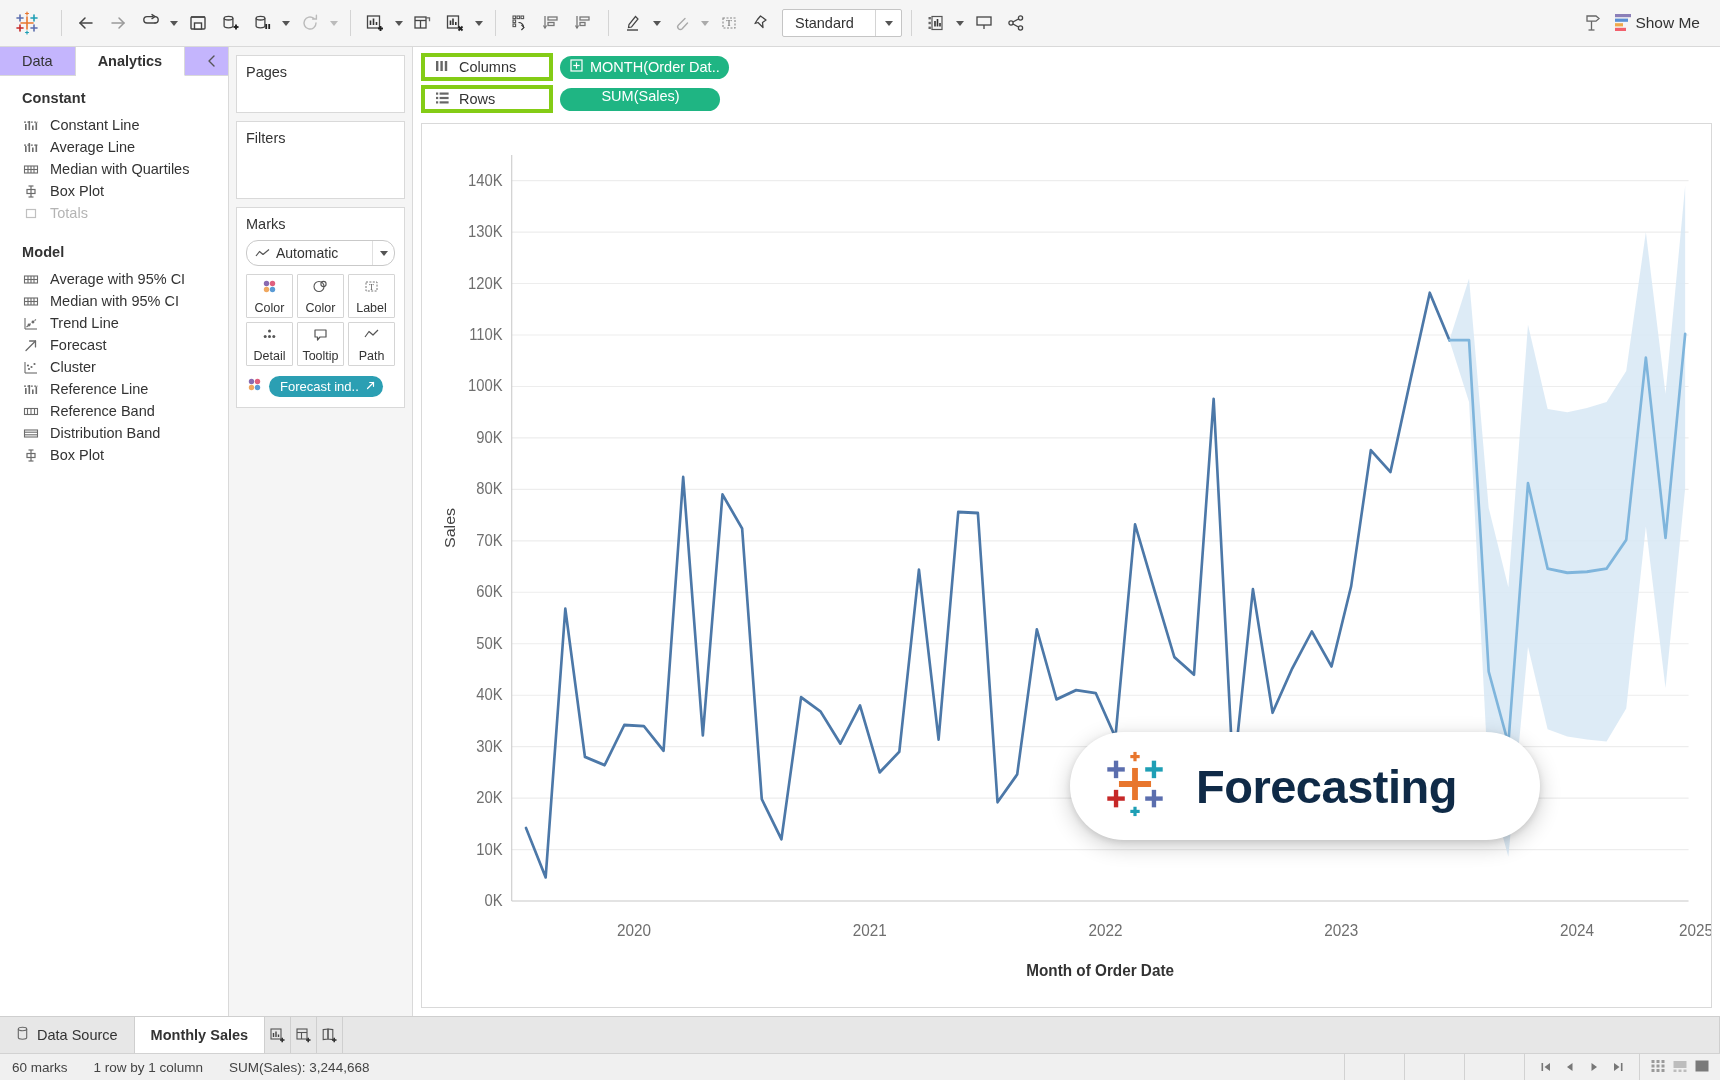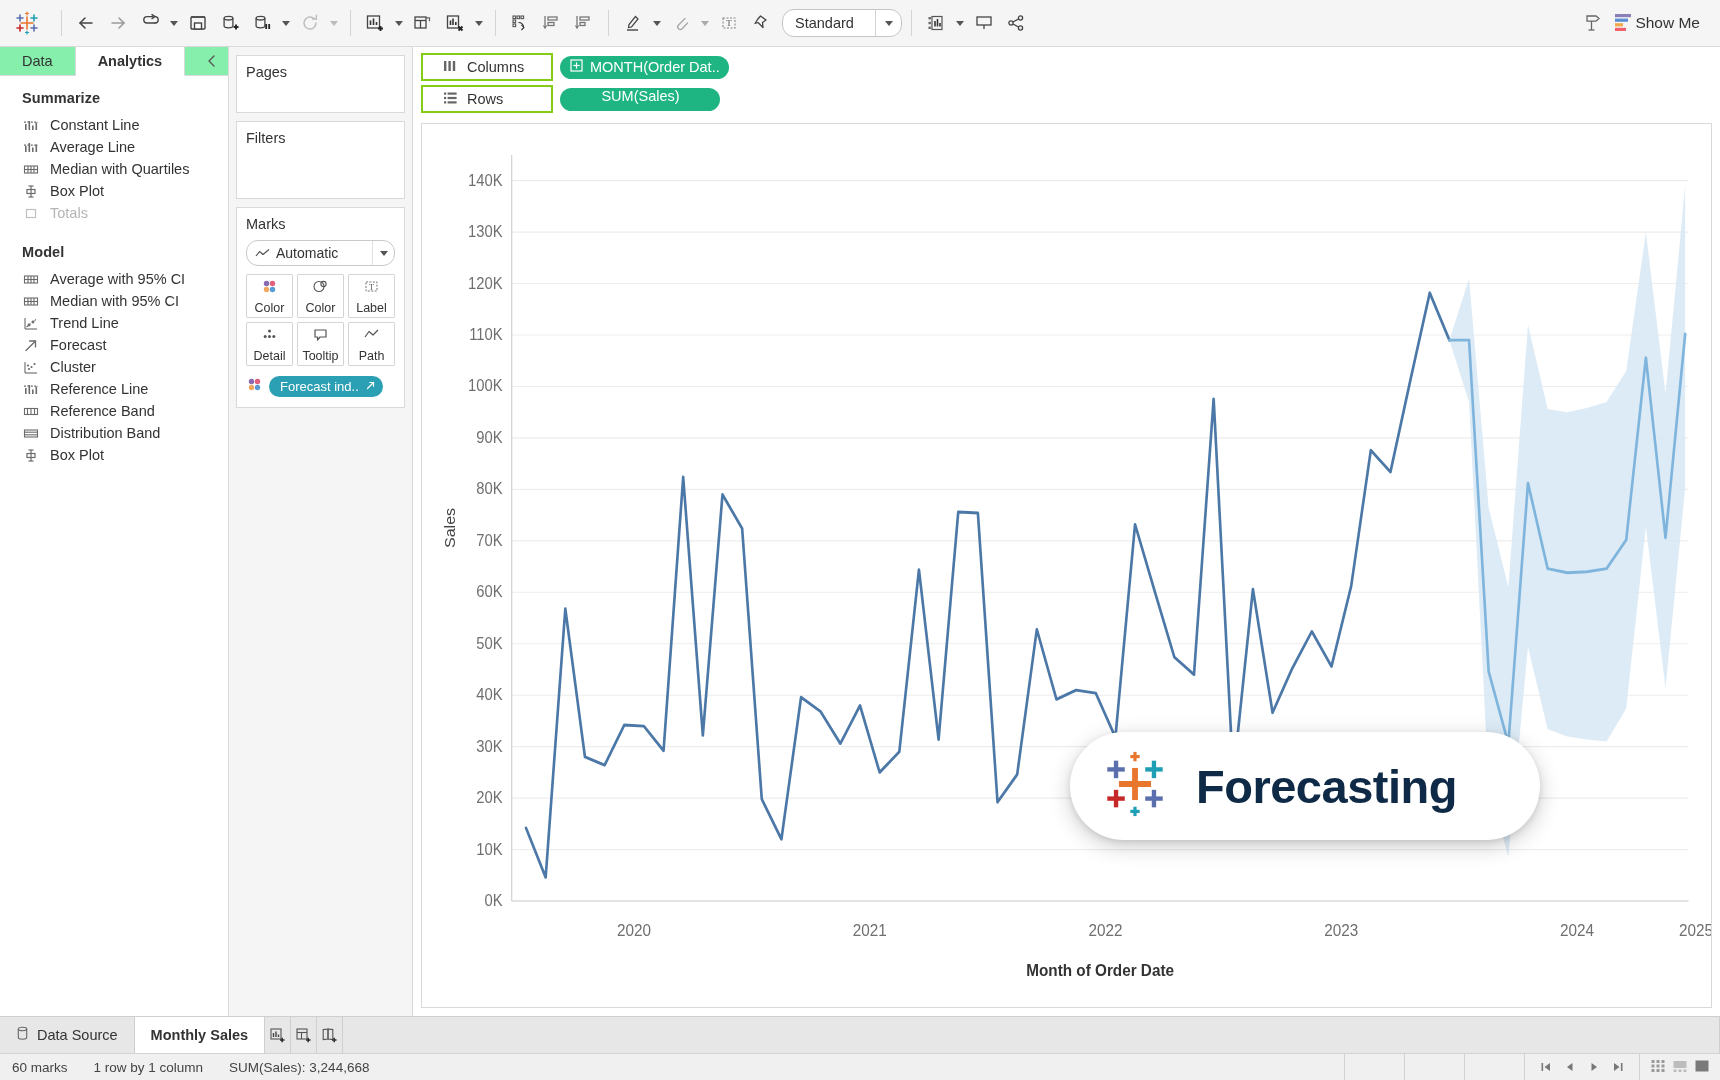--- a/index.html
+++ b/index.html
@@ -32,21 +32,21 @@
   .tb-caret {
     width: 14px; height: 28px; display: flex; align-items: center; justify-content: center;
     cursor: pointer;
   }
   .caret-dn { width:0;height:0;border-left:4px solid transparent;border-right:4px solid transparent;border-top:5px solid #555; }
   .tb-logo { width: 34px; height: 34px; display:flex;align-items:center;justify-content:center; margin-right: 8px; }
   .tb-spacer { flex: 1; }
   .std-select {
     display: flex; align-items: center;
     height: 28px; border: 1px solid #c5c5c5; background: #fff;
-    border-radius: 12px; margin-left: 6px; cursor: pointer;
+    border-radius: 2px; margin-left: 6px; cursor: pointer;
   }
   .std-select .lbl { padding: 0 14px 0 12px; font-size: 14.5px; color: #333; min-width: 92px; }
   .std-select .btn {
     width: 26px; height: 26px; border-left: 1px solid #d4d4d4;
     display:flex;align-items:center;justify-content:center;
   }
   .showme {
     display: flex; align-items: center; 
     padding: 4px 10px 4px 6px; cursor: pointer; border-radius: 2px;
   }
@@ -57,21 +57,21 @@
 
   
   .leftpanel {
     width: 229px; min-width: 229px;
     background: #ffffff;
     border-right: 1px solid #d9d9d9;
     display: flex; flex-direction: column;
   }
   .lp-tabs {
     height: 29px; display: flex; align-items: stretch;
-    background: #86efac; border-bottom: 1px solid #d9d9d9;
+    background: #c4b5fd; border-bottom: 1px solid #d9d9d9;
     position: relative;
   }
   .lp-tab {
     padding: 0 22px; display: flex; align-items: center;
     font-size: 14.5px; color: #333; cursor: pointer;
     border-right: 1px solid #d9d9d9;
   }
   .lp-tab.active { background: #fff; font-weight: bold; border-bottom: 1px solid #fff; margin-bottom: -1px; }
   .lp-collapse { margin-left: auto; display:flex;align-items:center; padding: 0 10px; cursor:pointer; }
   .lp-content { padding: 14px 0 0 0; overflow: hidden; }
@@ -123,22 +123,22 @@
     height: 21px; display: flex; align-items: center; gap: 6px;
     padding: 0 7px 0 11px; font-size: 13px; cursor: pointer; white-space: nowrap;
   }
 
   
   .viewarea { flex: 1; display: flex; flex-direction: column; min-width: 0; background: #fff; }
   .shelves { background: #fff; padding: 6px 8px 6px 8px; }
   .shelf-row { display: flex; align-items: center; height: 28px; margin-bottom: 4px; }
   .shelf-label {
     width: 132px; min-width: 132px; height: 28px;
-    border: 2px solid #84cc16; background: #fff;
-    display: flex; align-items: center; gap: 9px; padding-left: 20px;
+    border: 4px solid #84cc16; background: #fff;
+    display: flex; align-items: center; gap: 9px; padding-left: 10px;
     font-size: 14.5px; color: #333;
   }
   .shelf-drop { flex: 1; height: 28px; display: flex; align-items: center; padding-left: 7px; }
   .pill-green {
     background: #1fb583; color: #fff; border-radius: 12px;
     height: 23px; display: inline-flex; align-items: center; gap: 7px;
     padding: 0 9px 0 10px; font-size: 14.5px; cursor: pointer; white-space: nowrap;
   }
   .pill-green.w1 { min-width: 160px; }
   .pill-green.w2 { min-width: 160px; justify-content: space-between; flex-direction: column; }
@@ -477,21 +477,21 @@
         <div class="lp-tab">Data</div>
         <div class="lp-tab active">Analytics</div>
         <div class="lp-collapse">
           <svg width="12" height="14" viewBox="0 0 12 14" fill="none" stroke="#555" stroke-width="1.4" stroke-linecap="round" stroke-linejoin="round">
             <polyline points="8,2 3,7 8,12"></polyline>
             </svg>
         </div>
       </div>
       <div class="lp-content">
 
-        <div class="sec-title">Summarize</div>
+        <div class="sec-title">Constant</div>
         <div class="lp-item">
           <span class="lp-ico">
             <svg width="16" height="15" viewBox="0 0 16 15">
                 <g fill="#6b6b6b">
                   <rect x="2" y="6" width="1.6" height="6"></rect>
                   <rect x="5.5" y="3" width="1.6" height="9"></rect>
                   <rect x="9" y="7.5" width="1.6" height="4.5"></rect>
                   <rect x="12.5" y="4.5" width="1.6" height="7.5"></rect>
                 </g>
                 <line x1="1" y1="4.2" x2="15" y2="4.2" stroke="#6b6b6b" stroke-width="1.2" stroke-dasharray="2 1.4"></line>

